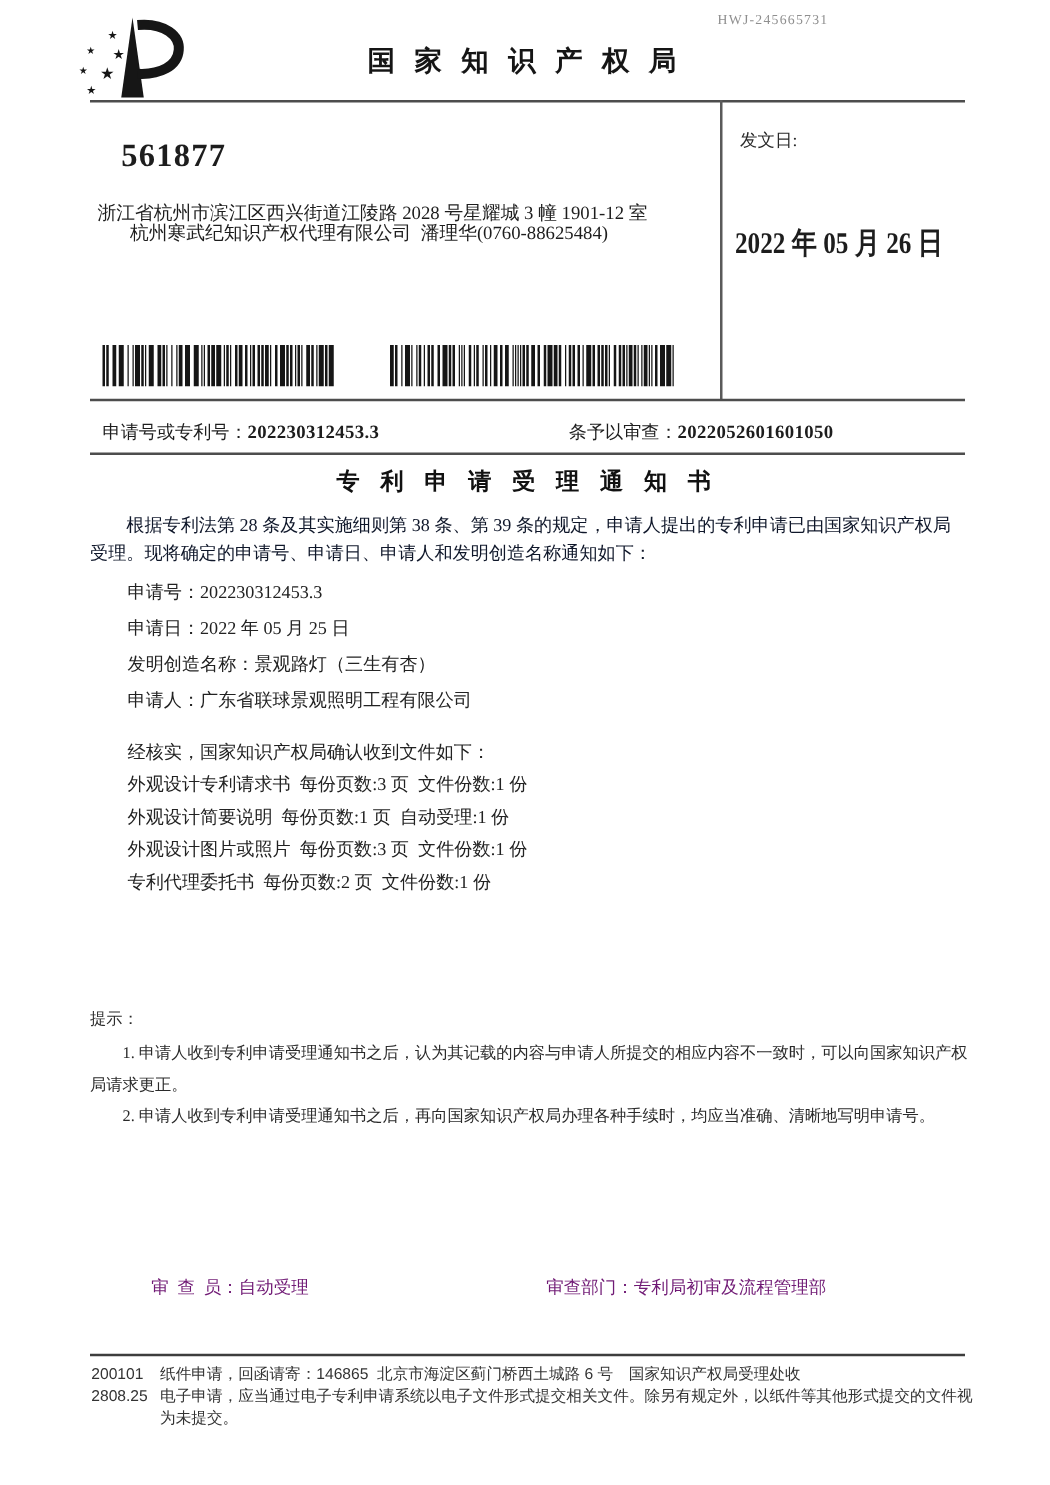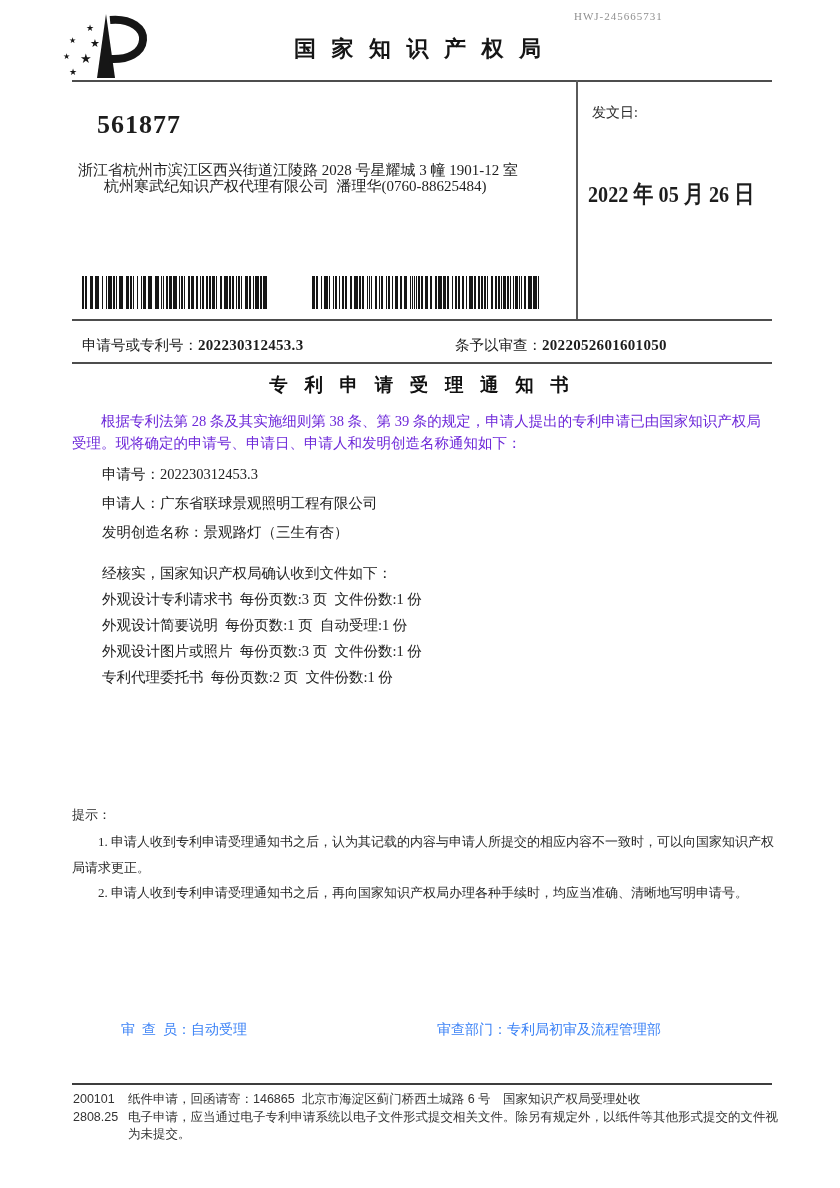--- a/index.html
+++ b/index.html
@@ -44,33 +44,33 @@
   .numrow b { font-size:15px; letter-spacing:0.3px; }
   .numrow.left { left:82px; }
   .numrow.right { left:455px; }
 
   
   .body-block { left:72px; top:372px; width:700px; }
   .notice-title {
     text-align:center; font-size:18.5px; font-weight:bold; letter-spacing:6px;
     margin-bottom:13px; color:#111;
   }
-  .para { font-size:14.5px; line-height:22px; text-indent:2em; color:#6d28d9; }
+  .para { font-size:14.5px; line-height:22px; text-indent:2em; color:#0f172a; }
   .detail-line { font-size:14.5px; line-height:29px; padding-left:30px; white-space:pre-wrap; color:#222; }
   .details { margin-top:6px; }
   .received { margin-top:13px; }
   .received .detail-line { line-height:26px; }
 
   
   .tips-block { left:72px; top:804px; width:708px; font-size:13px; color:#2a2a2a; }
   .tips-label { line-height:22px; margin-bottom:3px; }
   .tips-block p { text-indent:2em; line-height:25.5px; }
 
   
-  .examiner-row { top:1021px; font-size:14px; color:#3b82f6; white-space:pre; }
+  .examiner-row { top:1021px; font-size:14px; color:#701a75; white-space:pre; }
   .examiner-row.l { left:121px; }
   .examiner-row.r { left:437px; }
 
   
   .footer-line { left:72px; top:1083px; width:700px; height:2px; background:#3d3d3d; }
   .footer {
     left:73px; top:1091px; width:706px;
     font-family:"Liberation Sans","DejaVu Sans",sans-serif;
     font-size:12.5px; color:#333; line-height:17.5px;
   }
@@ -230,22 +230,23 @@
   <div class="abs numrow left"><span>申请号或专利号：</span><b>202230312453.3</b></div>
   <div class="abs numrow right"><span>条予以审查：</span><b>2022052601601050</b></div>
 
   <div class="abs hline" style="left:72px; top:362px; width:700px;"></div>
 
   <div class="abs body-block">
     <div class="notice-title">专 利 申 请 受 理 通 知 书</div>
     <div class="para">根据专利法第 28 条及其实施细则第 38 条、第 39 条的规定，申请人提出的专利申请已由国家知识产权局受理。现将确定的申请号、申请日、申请人和发明创造名称通知如下：</div>
     <div class="details">
       <div class="detail-line">申请号：202230312453.3</div>
+      <div class="detail-line">申请日：2022 年 05 月 25 日</div>
+      <div class="detail-line">发明创造名称：景观路灯（三生有杏）</div>
       <div class="detail-line">申请人：广东省联球景观照明工程有限公司</div>
-      <div class="detail-line">发明创造名称：景观路灯（三生有杏）</div>
     </div>
     <div class="received">
       <div class="detail-line">经核实，国家知识产权局确认收到文件如下：</div>
       <div class="detail-line">外观设计专利请求书  每份页数:3 页  文件份数:1 份</div>
       <div class="detail-line">外观设计简要说明  每份页数:1 页  自动受理:1 份</div>
       <div class="detail-line">外观设计图片或照片  每份页数:3 页  文件份数:1 份</div>
       <div class="detail-line">专利代理委托书  每份页数:2 页  文件份数:1 份</div>
     </div>
   </div>
 

